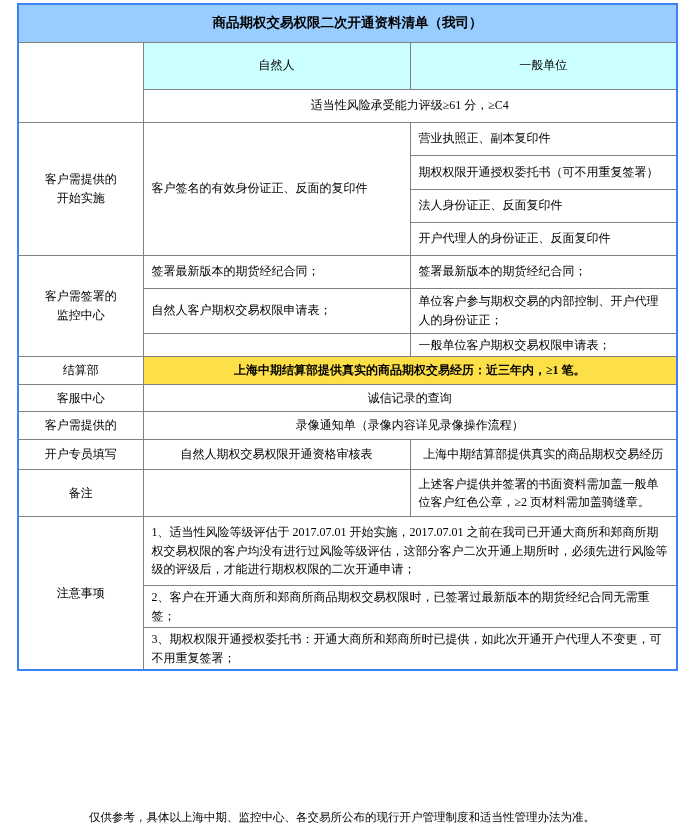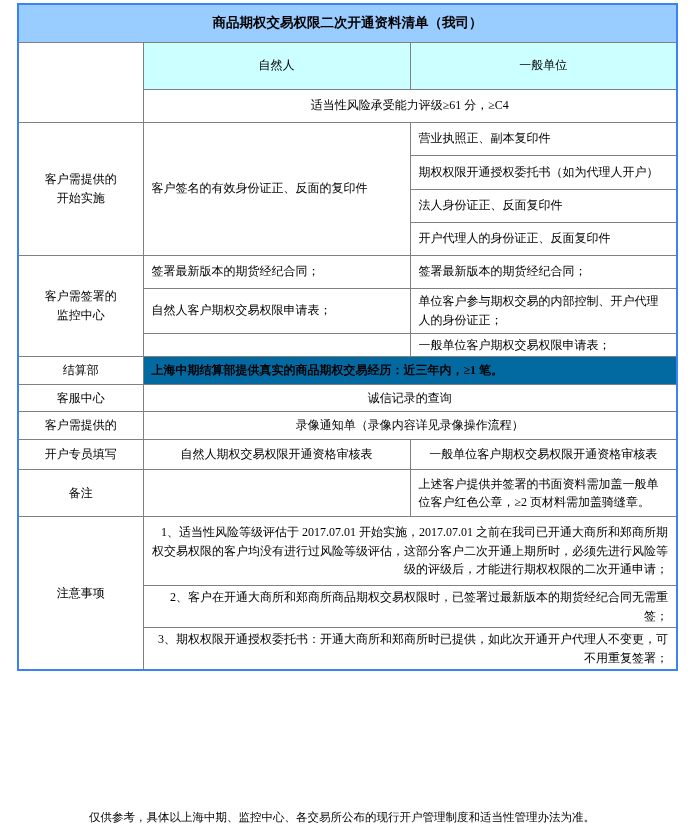--- a/index.html
+++ b/index.html
@@ -43,25 +43,26 @@
     background: #CCFFFF;
     text-align: center;
   }
   .center { text-align: center; }
   .left { text-align: left; }
   .label-cell {
     text-align: center;
     white-space: pre-line;
   }
   .pink-cell {
-    background: #0369a1;
+    background: #fde047;
+    text-align: center;
     font-weight: bold;
   }
   .note-cell {
-    text-align: right;
+    text-align: left;
     padding: 5px 9px;
   }
   .footer-note {
     position: absolute;
     left: 0;
     top: 810px;
     width: 684px;
     text-align: center;
     font-size: 11.5px;
   }
@@ -93,21 +94,21 @@
       <td colspan="2" class="center">适当性风险承受能力评级≥61 分，≥C4</td>
     </tr>
 
     <tr style="height:33px">
       <td rowspan="4" class="label-cell">客户需提供的
 开始实施</td>
       <td rowspan="4" class="left">客户签名的有效身份证正、反面的复印件</td>
       <td class="left">营业执照正、副本复印件</td>
     </tr>
     <tr style="height:34px">
-      <td class="left">期权权限开通授权委托书（如为代理人开户）</td>
+      <td class="left">期权权限开通授权委托书（可不用重复签署）</td>
     </tr>
     <tr style="height:33px">
       <td class="left">法人身份证正、反面复印件</td>
     </tr>
     <tr style="height:33px">
       <td class="left">开户代理人的身份证正、反面复印件</td>
     </tr>
 
     <tr style="height:33px">
       <td rowspan="3" class="label-cell">客户需签署的
@@ -135,21 +136,21 @@
     </tr>
 
     <tr style="height:28px">
       <td class="center">客户需提供的</td>
       <td colspan="2" class="center">录像通知单（录像内容详见录像操作流程）</td>
     </tr>
 
     <tr style="height:30px">
       <td class="center">开户专员填写</td>
       <td class="center">自然人期权交易权限开通资格审核表</td>
-      <td class="center">一般单位客户期权交易权限开通资格审核表</td>
+      <td class="center">上海中期结算部提供真实的商品期权交易经历</td>
     </tr>
 
     <tr style="height:47px">
       <td class="center">备注</td>
       <td class="left"></td>
       <td class="left">上述客户提供并签署的书面资料需加盖一般单位客户红色公章，≥2 页材料需加盖骑缝章。</td>
     </tr>
 
     <tr style="height:69px">
       <td rowspan="3" class="label-cell">注意事项</td>

